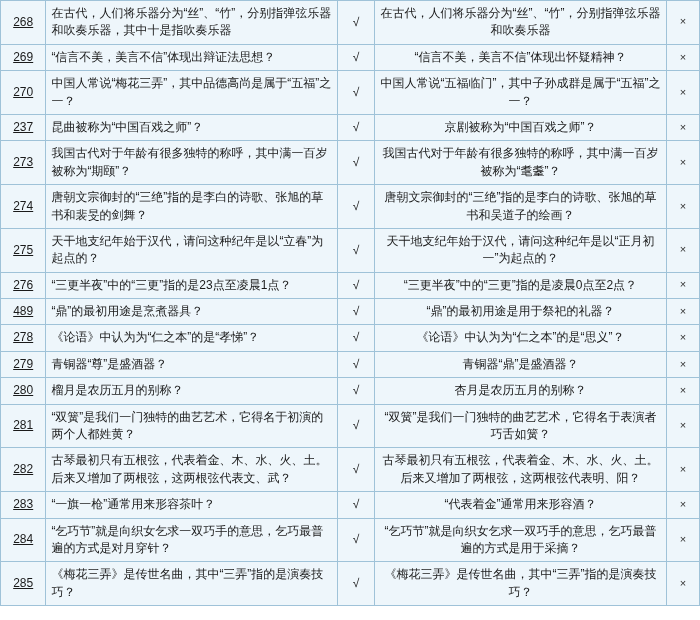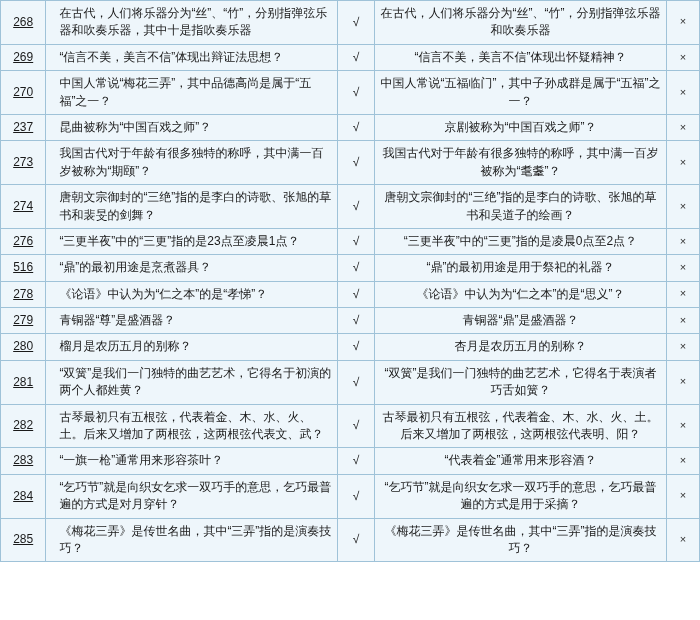--- a/index.html
+++ b/index.html
@@ -59,21 +59,20 @@
     font-size: 11px;
     color: #333;
     background: #eef6fb;
   }
   .txt {
     display: block;
     word-break: break-all;
   }
   .q-indent {
     text-indent: 0;
-    margin-left: 8px;
   }
 </style>
 </head>
 <body>
 
 <div id="sheet">
   <table class="qa-table">
     <tbody>
         <tr>
           <td class="col-index">268</td>
@@ -135,32 +134,43 @@
           <td class="col-q">
             <span class="txt q-indent">唐朝文宗御封的“三绝”指的是李白的诗歌、张旭的草书和裴旻的剑舞？</span>
           </td>
           <td class="col-check">√</td>
           <td class="col-a">
             <span class="txt">唐朝文宗御封的“三绝”指的是李白的诗歌、张旭的草书和吴道子的绘画？</span>
           </td>
           <td class="col-x">×</td>
         </tr>
         <tr>
+          <td class="col-index">275</td>
+          <td class="col-q">
+            <span class="txt q-indent">天干地支纪年始于汉代，请问这种纪年是以“立春”为起点的？</span>
+          </td>
+          <td class="col-check">√</td>
+          <td class="col-a">
+            <span class="txt">天干地支纪年始于汉代，请问这种纪年是以“正月初一”为起点的？</span>
+          </td>
+          <td class="col-x">×</td>
+        </tr>
+        <tr>
           <td class="col-index">276</td>
           <td class="col-q">
             <span class="txt q-indent">“三更半夜”中的“三更”指的是23点至凌晨1点？</span>
           </td>
           <td class="col-check">√</td>
           <td class="col-a">
             <span class="txt">“三更半夜”中的“三更”指的是凌晨0点至2点？</span>
           </td>
           <td class="col-x">×</td>
         </tr>
         <tr>
-          <td class="col-index">516</td>
+          <td class="col-index">489</td>
           <td class="col-q">
             <span class="txt q-indent">“鼎”的最初用途是烹煮器具？</span>
           </td>
           <td class="col-check">√</td>
           <td class="col-a">
             <span class="txt">“鼎”的最初用途是用于祭祀的礼器？</span>
           </td>
           <td class="col-x">×</td>
         </tr>
         <tr>

